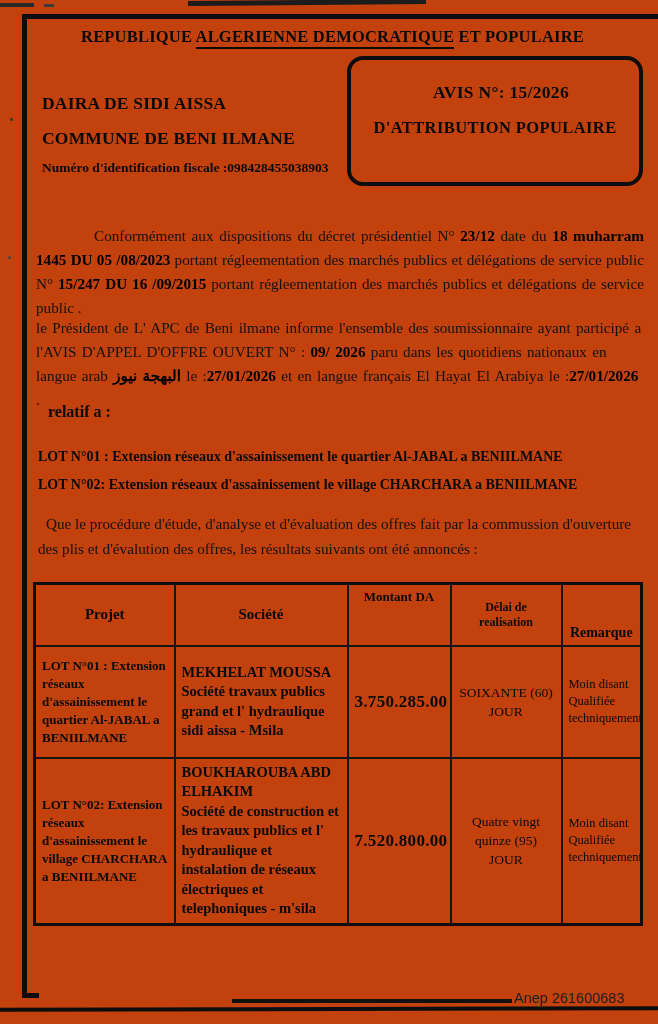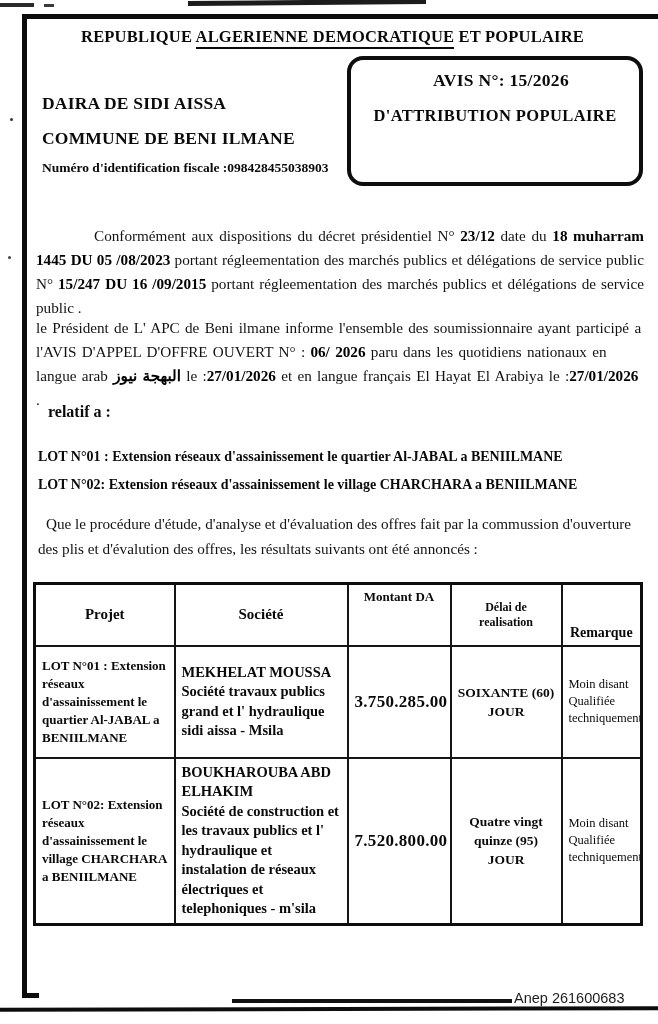--- a/index.html
+++ b/index.html
@@ -1,18 +1,18 @@
 <!DOCTYPE html>
 <html><head>
 <meta charset="utf-8">
 <style>
   html,body{margin:0;padding:0;background:#e8e8e8;}
   #page{
     position:relative;width:658px;height:1024px;margin:0 auto;
-    background:#ffffff;overflow:hidden;color:#141414;
+    background:#c2410c;overflow:hidden;color:#141414;
     font-family:"Liberation Serif", serif;
   }
   .abs{position:absolute;}
   
   .artifact-topline{left:188px;top:0;width:238px;height:5px;background:#1c1c1c;transform:rotate(-.5deg);}
   .artifact-topleft{left:0;top:3px;width:34px;height:4px;background:#2a2a2a;}
   .artifact-topleft2{left:44px;top:4px;width:10px;height:3px;background:#3a3a3a;}
   .border-top{left:22px;top:14px;width:636px;height:5px;background:#0c0c0c;}
   .border-left{left:22px;top:14px;width:5px;height:984px;background:#0c0c0c;}
   .border-left-foot{left:22px;top:993px;width:17px;height:5px;background:#0c0c0c;}
@@ -21,21 +21,21 @@
   .dot2{left:8px;top:256px;width:3px;height:3px;background:#444;border-radius:50%;}
 
   
   .title{left:40px;top:27px;width:585px;text-align:center;font-weight:bold;font-size:16.5px;letter-spacing:.2px;color:#0a0a0a;}
   .title .u{border-bottom:2px solid #0a0a0a;padding-bottom:1px;}
   .org-line{left:42px;font-weight:bold;font-size:17.5px;color:#0a0a0a;letter-spacing:.2px;}
   .org1{top:58px;} .org2{top:93px;} .org3{top:128px;}
   .fiscal{left:42px;top:160px;font-weight:bold;font-size:13.5px;color:#0a0a0a;}
   .avis-box{left:347px;top:56px;width:288px;height:118px;border:4px solid #0d0d0d;border-radius:16px;
     text-align:center;font-weight:bold;color:#0a0a0a;padding-top:4px;}
-  .avis-line1{margin-top:6px;font-size:17.5px;letter-spacing:.3px;padding-left:12px;}
+  .avis-line1{margin-top:18px;font-size:17.5px;letter-spacing:.3px;padding-left:12px;}
   .avis-line2{margin-top:15px;font-size:16.5px;letter-spacing:.4px;}
 
   
   .para{margin:0;font-size:15.2px;line-height:24px;color:#121212;}
   .p-decree{left:36px;top:224px;width:608px;text-indent:58px;text-align:justify;}
   .p-decree b, .p-announce b{color:#000;}
   .p-announce{left:36px;top:316px;width:606px;line-height:24px;word-spacing:1.5px;}
   .relatif-title{left:40px;top:403px;font-weight:bold;font-size:16px;color:#0a0a0a;margin-left:8px;}
   .achievement{left:36px;top:427px;font-weight:bold;font-size:13.5px;color:#0a0a0a;}
   .lot-line{left:38px;font-weight:bold;font-size:14px;color:#0a0a0a;}
@@ -49,21 +49,21 @@
   .result-table{border:3px solid #0d0d0d;}
   .hdr-row{height:62px;}
   .hdr{font-weight:bold;text-align:center;vertical-align:middle;font-size:15px;}
   .hdr-montant{font-size:13px;vertical-align:top;padding-top:8px;}
   .hdr-delai{font-size:12px;}
   .hdr-remarque{font-size:14px;vertical-align:bottom;padding-bottom:10px;}
   .row1{height:112px;} .row2{height:140px;}
   .cell-projet{font-weight:bold;font-size:13px;line-height:18px;vertical-align:middle;}
   .cell-societe{font-weight:bold;font-size:14.5px;line-height:19.5px;vertical-align:middle;white-space:pre-line;}
   .cell-montant{font-weight:bold;font-size:17px;text-align:center;vertical-align:middle;letter-spacing:.3px;}
-  .cell-delai{font-weight:bold;font-size:13.5px;text-align:center;vertical-align:middle;white-space:pre-line;line-height:19px;margin-left:36px;}
+  .cell-delai{font-weight:normal;font-size:13.5px;text-align:center;vertical-align:middle;white-space:pre-line;line-height:19px;margin-left:36px;}
   .cell-remarque{font-weight:normal;font-size:12.5px;text-align:left;vertical-align:middle;white-space:pre-line;line-height:17px;}
 
   .p-recourse{left:36px;top:912px;width:608px;line-height:24px;text-indent:8px;}
 
   
   .footer-journal{left:25px;top:985px;font-family:"Liberation Sans", sans-serif;font-size:17px;color:#1d1d1d;letter-spacing:.4px;}
   .footer-bar{left:232px;top:999px;width:280px;height:4px;background:#111;}
   .footer-anep{left:514px;top:990px;font-family:"Liberation Sans", sans-serif;font-size:14.5px;color:#1d1d1d;}
 </style>
 </head>
@@ -92,21 +92,21 @@
   <div class="abs avis-box">
     <div class="avis-line1">AVIS N°: 15/2026</div>
     <div class="avis-line2">D'ATTRIBUTION  POPULAIRE</div>
   </div>
 
   <p class="abs para p-decree">
     <span>Conformément aux dispositions du décret présidentiel N° </span><b>23/12</b><span> date du </span><b>18 muharram 1445</b><span> </span><b>DU 05 /08/2023</b><span>  portant régleementation des  marchés publics et délégations de service public N° </span><b>15/247 DU 16 /09/2015</b><span> portant régleementation des  marchés publics et délégations de service public .</span>
   </p>
 
   <p class="abs para p-announce">
-    <span>le Président de L' APC de Beni ilmane informe l'ensemble des soumissionnaire ayant participé a l'AVIS D'APPEL D'OFFRE  OUVERT  N° : </span><b>06/ 2026</b><span>  paru dans les quotidiens nationaux en langue arab </span><b>البهجة نيوز</b><span> le :</span><b>27/01/2026</b><span> et en langue français El Hayat El Arabiya  le :</span><b>27/01/2026</b><span> .</span>
+    <span>le Président de L' APC de Beni ilmane informe l'ensemble des soumissionnaire ayant participé a l'AVIS D'APPEL D'OFFRE  OUVERT  N° : </span><b>09/ 2026</b><span>  paru dans les quotidiens nationaux en langue arab </span><b>البهجة نيوز</b><span> le :</span><b>27/01/2026</b><span> et en langue français El Hayat El Arabiya  le :</span><b>27/01/2026</b><span> .</span>
   </p>
 
   <div class="abs relatif-title">relatif a :</div>
   <div class="abs lot-line lot1">LOT N°01 : Extension réseaux d'assainissement  le  quartier  Al-JABAL a BENIILMANE</div>
   <div class="abs lot-line lot2">LOT N°02: Extension réseaux d'assainissement  le  village CHARCHARA  a BENIILMANE</div>
 
   <p class="abs para p-procedure">Que le procédure d'étude, d'analyse et d'évaluation des offres fait par la commussion d'ouverture des plis et d'évalution des offres,  les résultats suivants ont été annoncés :</p>
 
   <table class="abs result-table">
     <colgroup>

